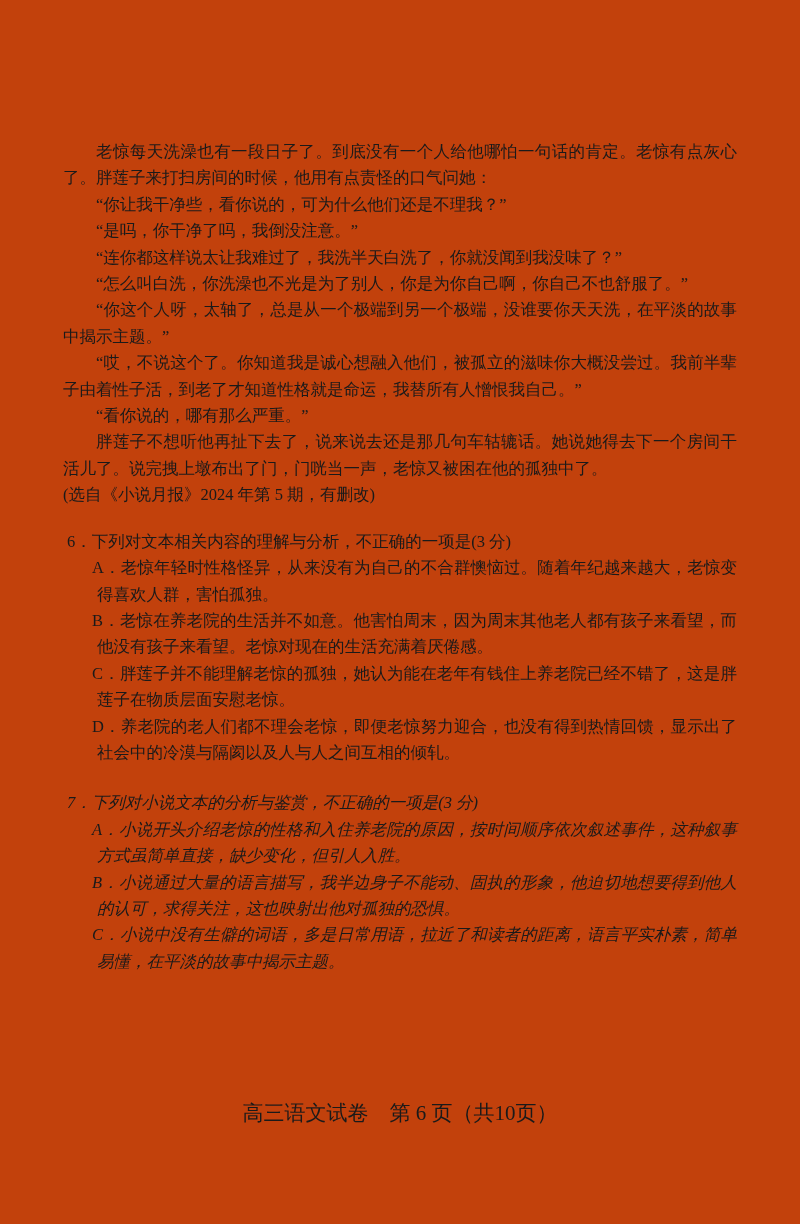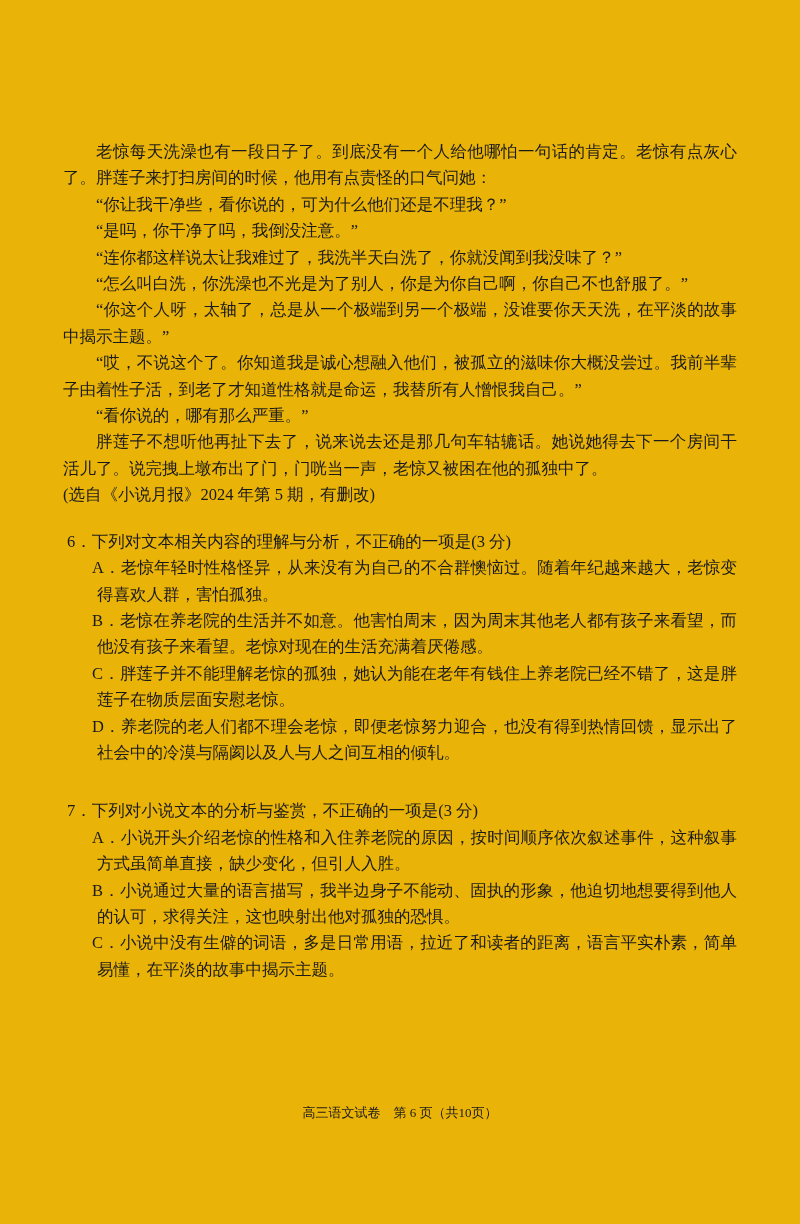--- a/index.html
+++ b/index.html
@@ -4,21 +4,21 @@
 <style>
   html, body {
     margin: 0;
     padding: 0;
     background: #ffffff;
   }
   .page {
     position: relative;
     width: 800px;
     height: 1224px;
-    background: #eab308;
+    background: #c2410c;
     color: #1a1a1a;
     font-family: "Liberation Serif", "DejaVu Serif", serif;
     overflow: hidden;
   }
   .content {
     position: absolute;
     left: 63px;
     top: 139px;
     width: 674px;
     font-size: 16.5px;
@@ -30,42 +30,43 @@
     text-indent: 2em;
   }
   .source-line {
     margin: 0;
     text-indent: 0;
   }
   .question {
     margin-top: 20px;
   }
   .question.second {
-    margin-top: 32px;
+    margin-top: 24px;
+    font-style: italic;
   }
   .q-stem {
     margin: 0;
     padding-left: 4px;
     text-indent: 0;
   }
   .option {
     margin: 0;
     padding-left: 34px;
     text-indent: -5px;
   }
   .q-num, .opt-label {
     display: inline;
   }
   .footer {
     position: absolute;
     left: 0;
     top: 1100px;
     width: 100%;
     text-align: center;
-    font-size: 13px;
+    font-size: 21px;
     line-height: 26px;
     color: #1a1a1a;
   }
 </style>
 </head>
 <body>
 
 <div class="page">
   <div class="content">
 

